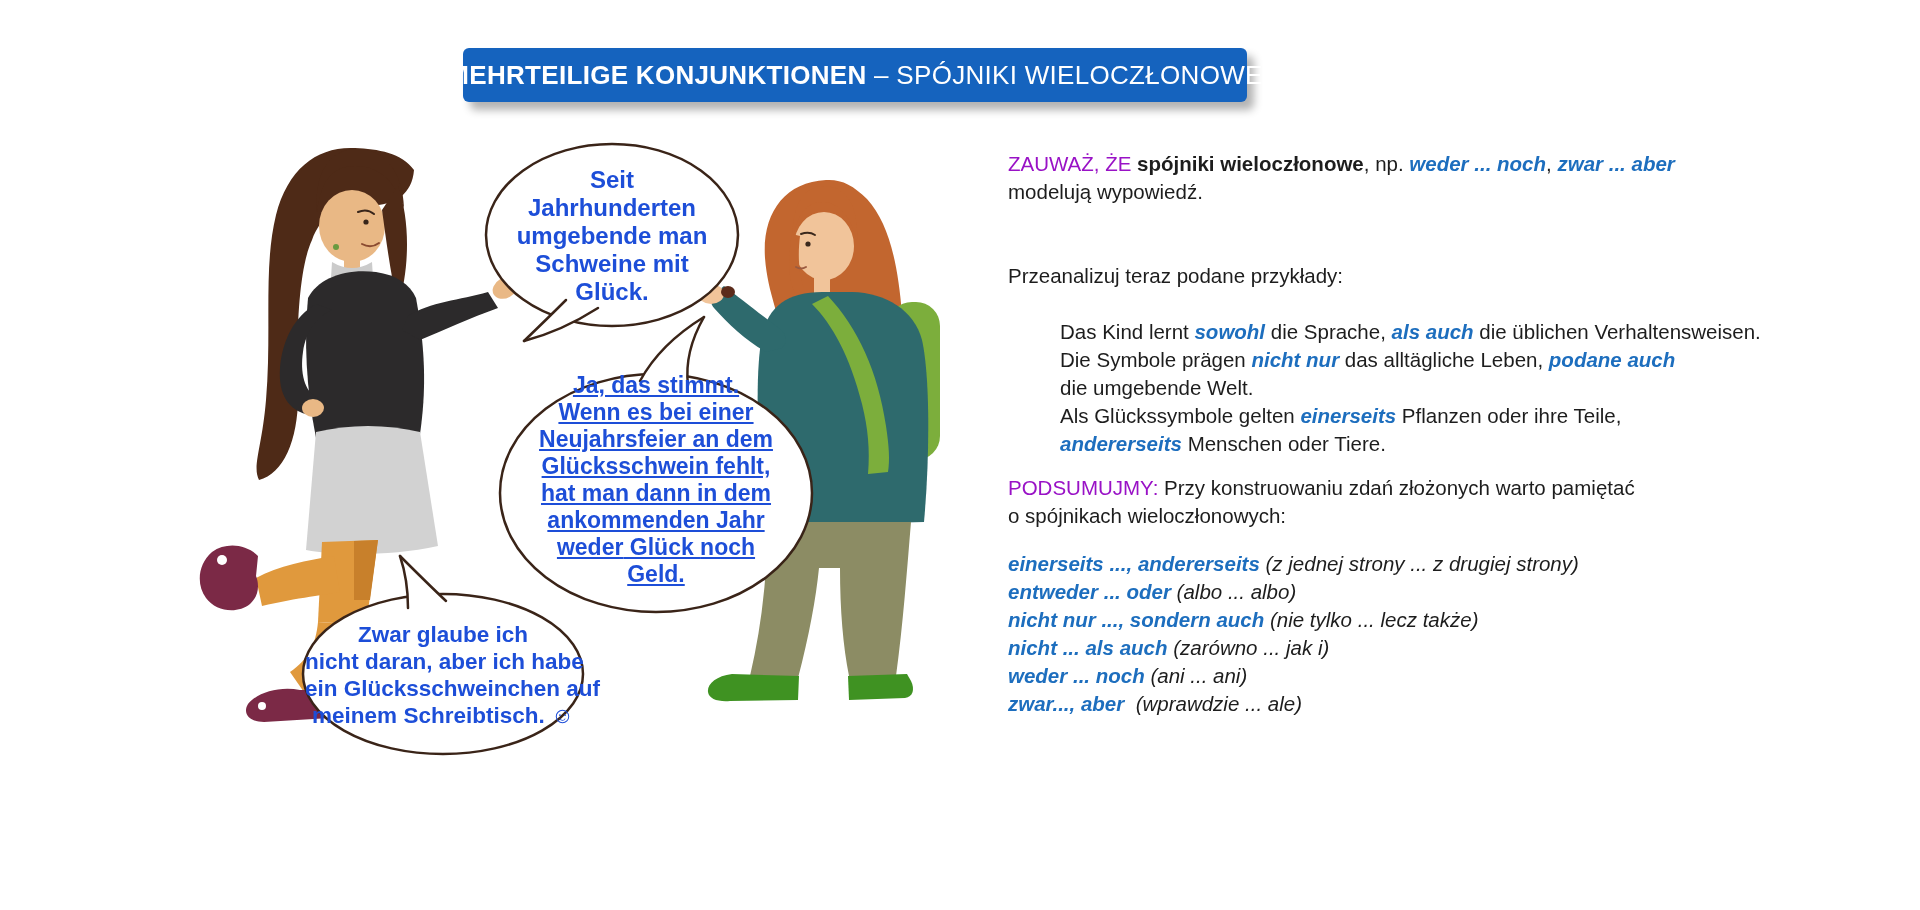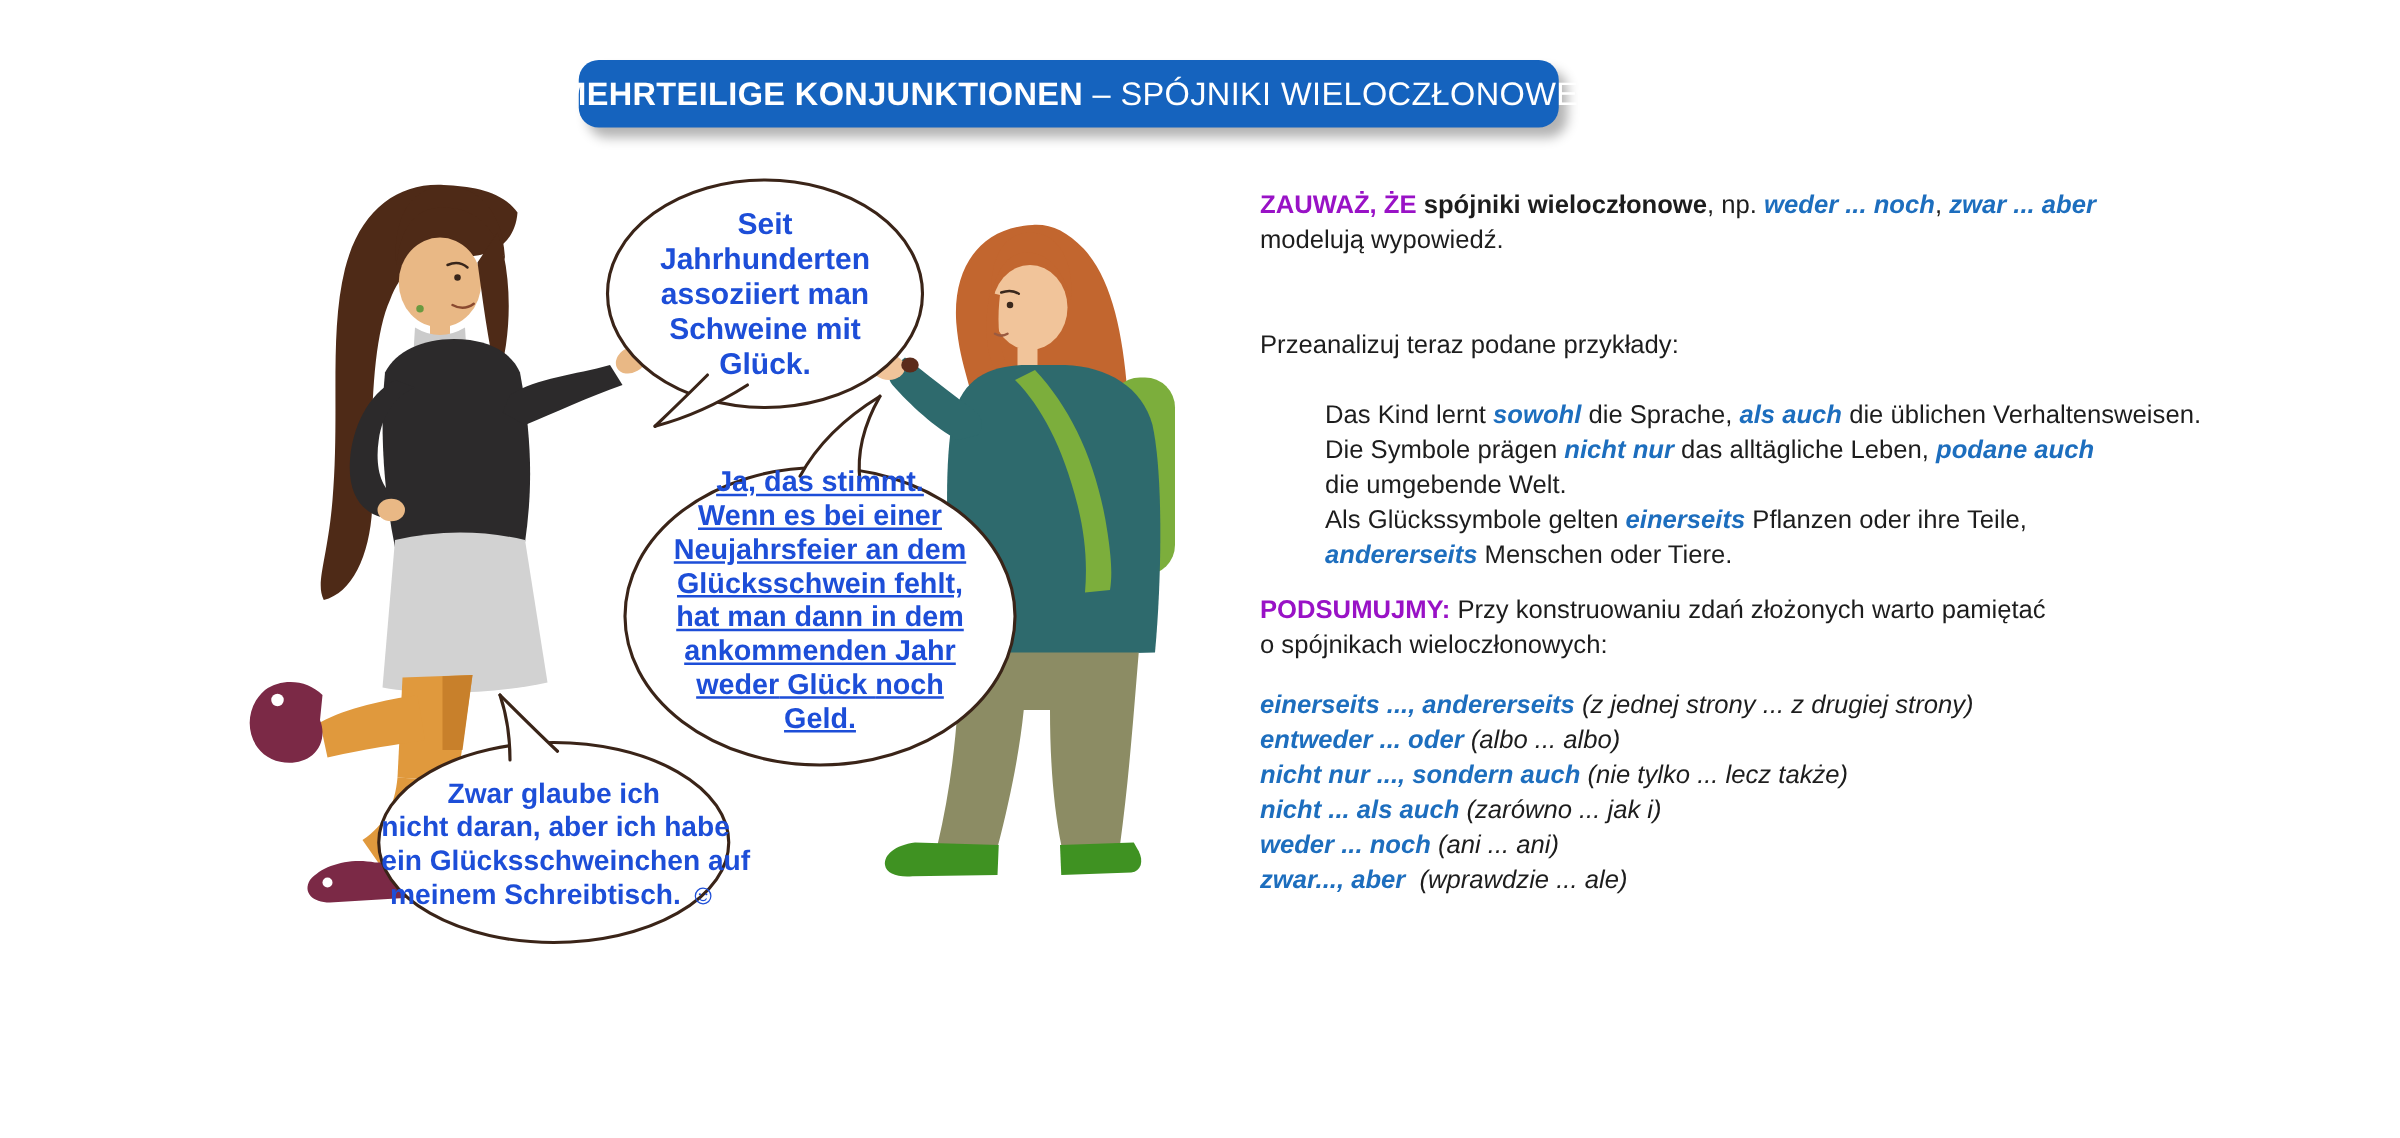--- a/index.html
+++ b/index.html
@@ -11,21 +11,21 @@
   }
   html,body{margin:0;padding:0;background:#ffffff;}
   #canvas{
     position:relative;width:1920px;height:910px;overflow:hidden;background:#ffffff;
     font-family:"Liberation Sans","DejaVu Sans",sans-serif;color:var(--ink);
   }
   #scene{position:absolute;left:0;top:0;width:1920px;height:910px;}
   
   .banner{
     position:absolute;left:463px;top:48px;width:784px;height:54px;
-    background:var(--banner-blue);border-radius:16px;
+    background:var(--banner-blue);border-radius:6px;
     box-shadow:7px 8px 9px rgba(0,0,0,0.30);
     display:flex;align-items:center;justify-content:center;
   }
   .banner-text{color:#ffffff;font-size:26px;letter-spacing:0.3px;white-space:pre;}
   
   .tblock{position:absolute;width:860px;font-size:20.5px;line-height:28px;}
   .tline{white-space:pre;}
   #note{left:1008px;top:150px;}
   #prompt{left:1008px;top:262px;}
   #examples{left:1060px;top:318px;}
@@ -35,21 +35,21 @@
   .bubble-text{position:absolute;text-align:center;color:#1d4ed8;font-weight:600;}
   .bubble-text .bline{white-space:pre;}
   #b1-text{left:486px;top:166px;width:252px;font-size:24px;line-height:28px;}
   #b2-text{left:502px;top:372px;width:308px;font-size:23px;line-height:27px;text-decoration:underline;}
   #b3-text{left:305px;top:621px;width:276px;font-size:22.5px;line-height:27px;}
   
   .seg-plain{}
   .seg-bold{font-weight:700;}
   .bubble-text .seg-bold{font-weight:800;}
   .seg-blue{color:var(--blue);font-weight:700;font-style:italic;}
-  .seg-purple{color:var(--purple);font-weight:700;margin-top:48px;}
+  .seg-purple{color:var(--purple);font-weight:400;margin-top:48px;}
   .seg-italic{font-style:italic;}
   .seg-banner_bold{font-weight:800;}
   .seg-banner_reg{font-weight:400;}
 </style>
 </head>
 <body>
 
 <div id="canvas">
 
   <svg id="scene" viewBox="0 0 1920 910" xmlns="http://www.w3.org/2000/svg" aria-hidden="true">
@@ -150,21 +150,21 @@
     </g>
   </svg>
 
   <div class="banner">
     <div class="banner-text"><span class="seg-banner_bold">MEHRTEILIGE KONJUNKTIONEN</span><span class="seg-banner_reg"> – </span><span class="seg-banner_reg">SPÓJNIKI WIELOCZŁONOWE</span></div>
   </div>
 
   <div id="b1-text" class="bubble-text">
     <div class="bline"><span class="seg-plain">Seit</span></div>
     <div class="bline"><span class="seg-plain">Jahrhunderten</span></div>
-    <div class="bline"><span class="seg-plain">assoziiert man</span></div>
+    <div class="bline"><span class="seg-plain">umgebende man</span></div>
     <div class="bline"><span class="seg-plain">Schweine mit</span></div>
     <div class="bline"><span class="seg-plain">Glück.</span></div>
   </div>
 
   <div id="b2-text" class="bubble-text">
     <div class="bline"><span class="seg-plain">Ja, das stimmt.</span></div>
     <div class="bline"><span class="seg-plain">Wenn es bei einer</span></div>
     <div class="bline"><span class="seg-plain">Neujahrsfeier an dem</span></div>
     <div class="bline"><span class="seg-plain">Glücksschwein fehlt,</span></div>
     <div class="bline"><span class="seg-plain">hat man dann in dem</span></div>

